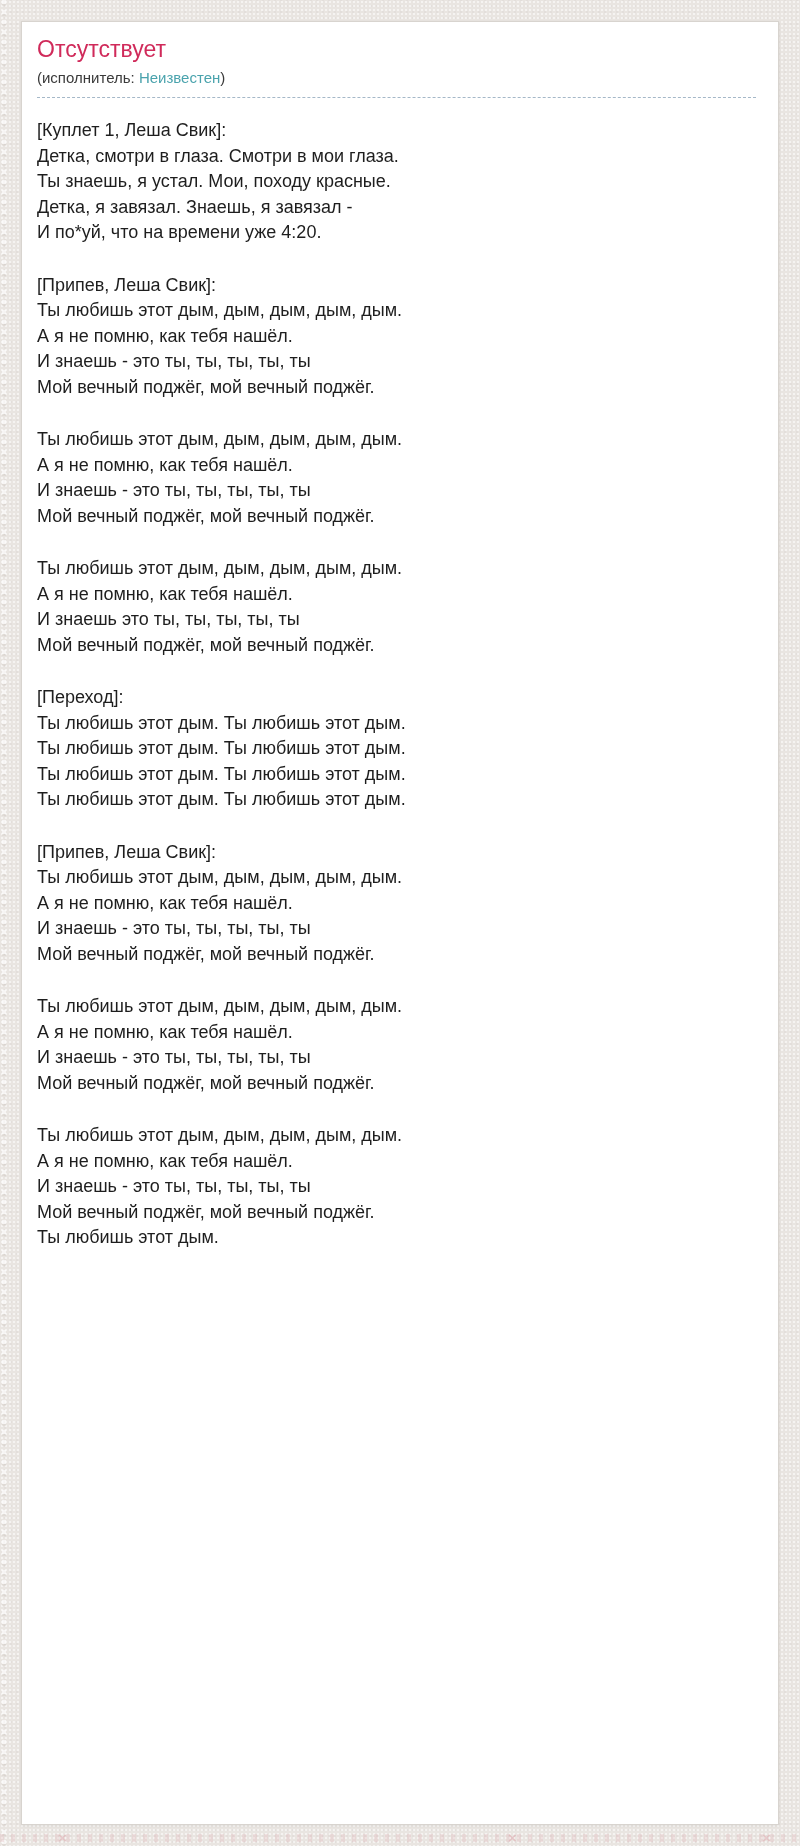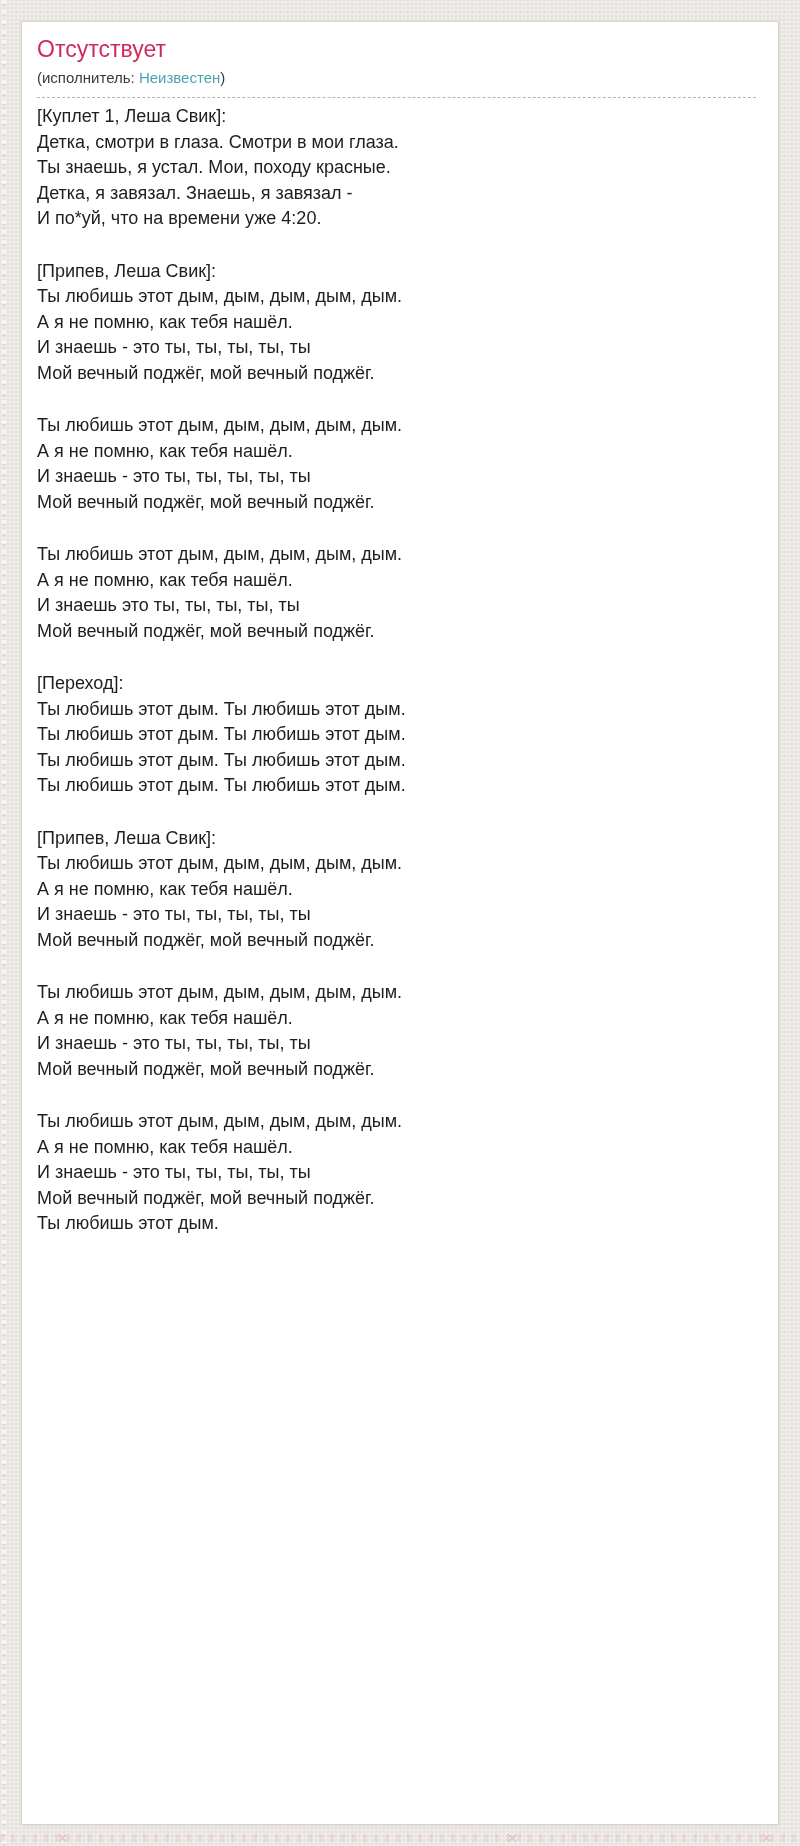--- a/index.html
+++ b/index.html
@@ -69,21 +69,21 @@
     font-size:15px;
     line-height:19px;
     color:var(--subtitle-color);
   }
   .artist-link{
     color:var(--artist-link-color);
     text-decoration:none;
     cursor:pointer;
   }
   .lyrics{
-    margin-top:6px;
+    margin-top:20px;
     color:var(--body-text);
     font-size:18px;
     line-height:25.5px;
   }
   .lyrics p.stanza{
     margin:0 0 27px 0;
   }
   .lyrics p.stanza:last-child{margin-bottom:0;}
 </style>
 </head>

